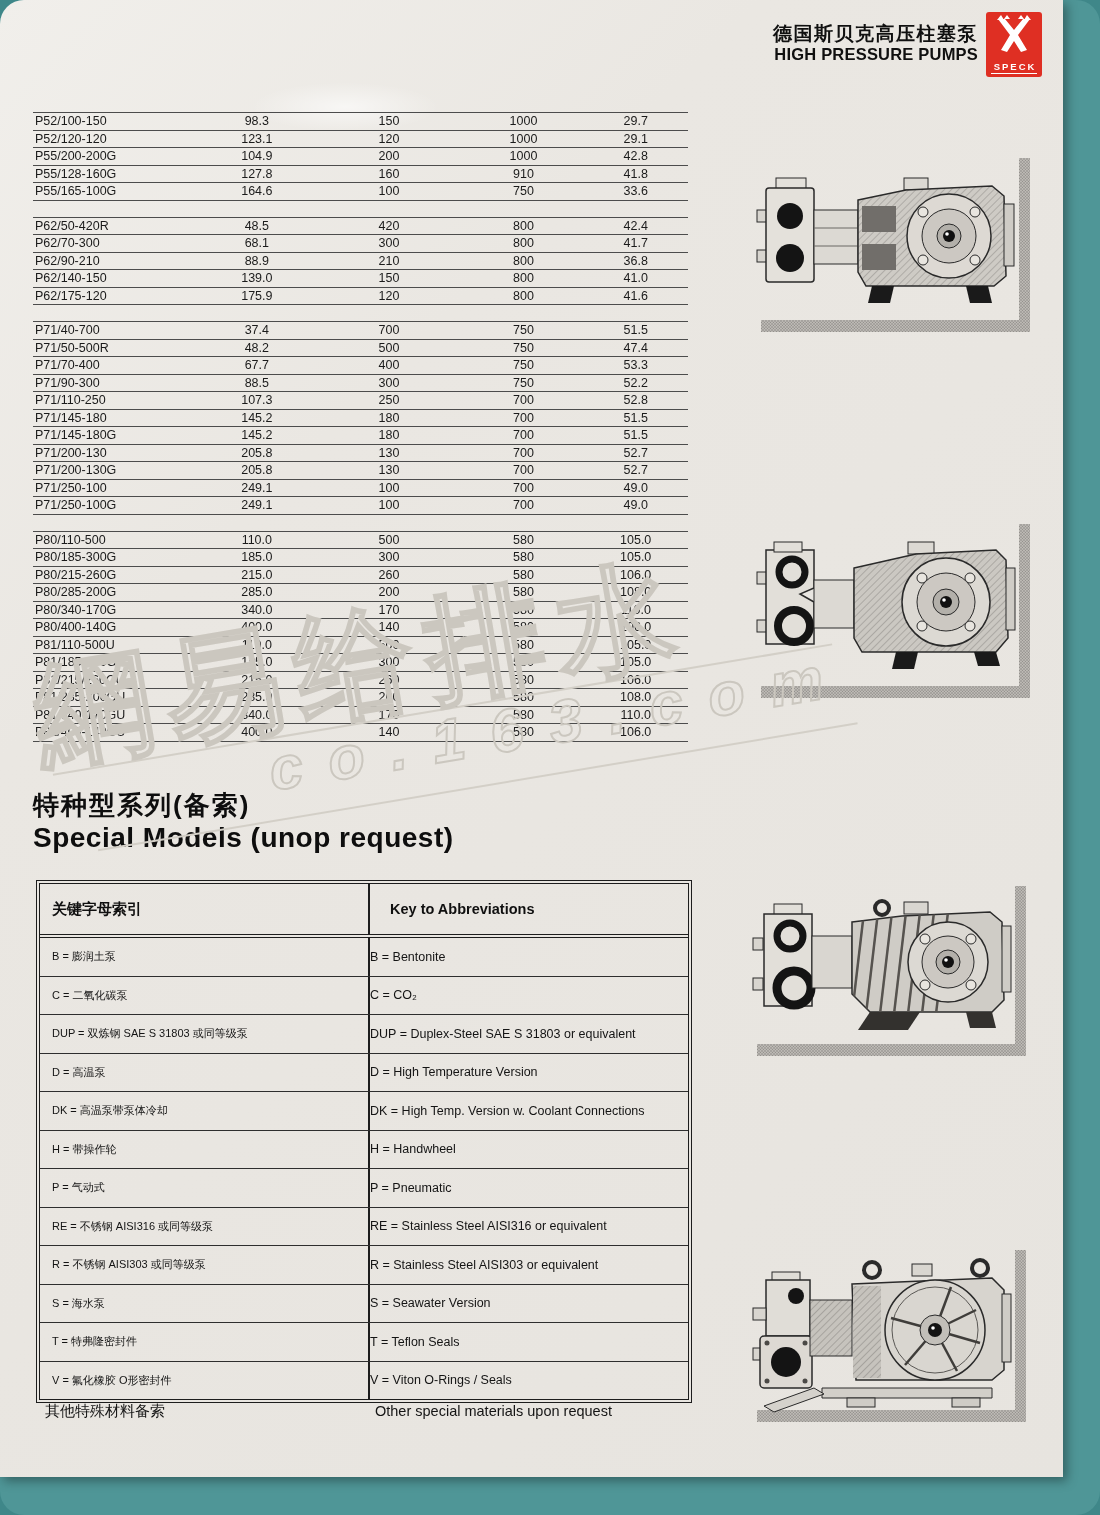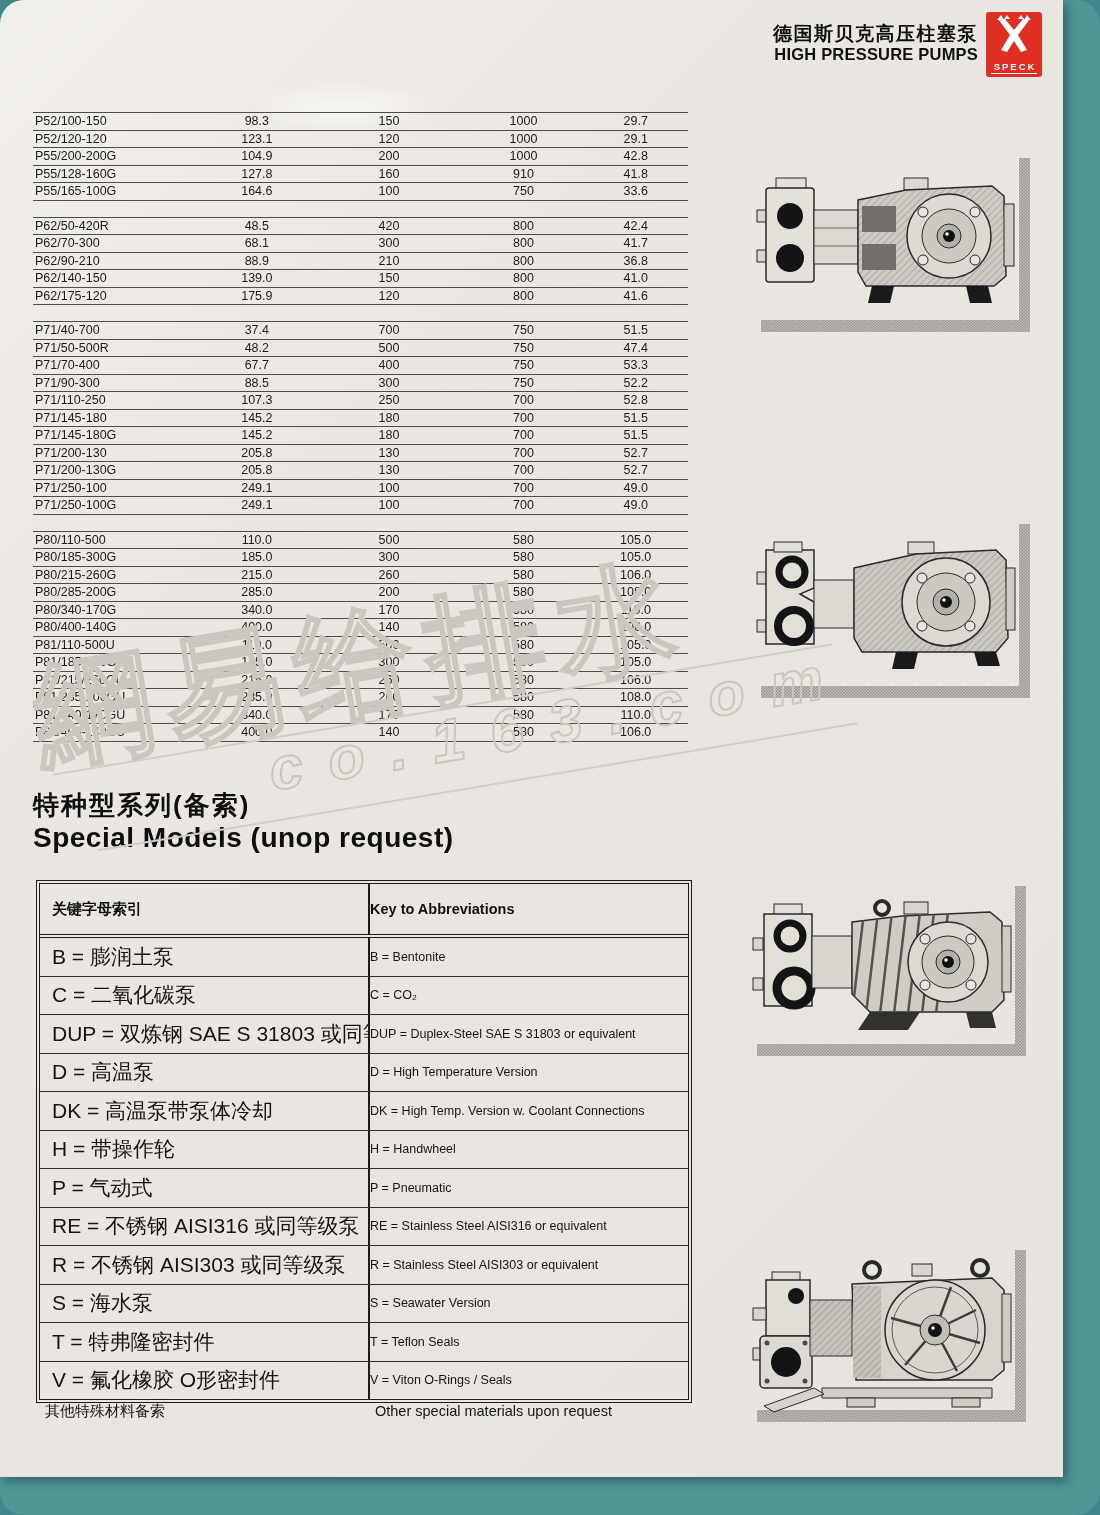--- a/index.html
+++ b/index.html
@@ -34,29 +34,29 @@
   .v4{width:105px;text-align:center;}
 
   
   .sp-zh{position:absolute;left:33px;top:788px;font-size:26px;font-weight:bold;
     letter-spacing:2px;color:#0e0e0e;}
   .sp-en{position:absolute;left:33px;top:822px;font-size:28px;font-weight:bold;
     letter-spacing:.5px;color:#0e0e0e;}
 
   
   .ktable{position:absolute;left:36px;top:880px;width:656px;border:4px double #1d1d1d;box-sizing:border-box;}
-  .khead{display:flex;height:50px;border-bottom:4px double #1d1d1d;font-weight:bold;color:#101010;}
+  .khead{display:flex;height:50px;border-bottom:4px double #1d1d1d;font-weight:bold;color:#101010;gap:20px;}
   .khead .kzh{font-size:15px;}
   .khead .ken{font-size:14.5px;}
   .kzh{width:330px;border-right:2px solid #1d1d1d;display:flex;align-items:center;
     padding-left:12px;box-sizing:border-box;white-space:nowrap;overflow:hidden;}
   .ken{flex:1;display:flex;align-items:center;padding-left:0;white-space:nowrap;overflow:hidden;}
   .krow{display:flex;height:37.5px;color:#141414;}
   .krow + .krow{border-top:1px solid #2e2e2e;}
-  .krow .kzh{font-size:21px;}
+  .krow .kzh{font-size:11px;}
   .krow .ken{font-size:12.5px;}
 
   .foot-zh{position:absolute;left:45px;top:1402px;font-size:15px;font-weight:normal;color:#141414;}
   .foot-en{position:absolute;left:375px;top:1403px;font-size:14.5px;color:#141414;}
 
   
   .wm{position:absolute;left:28px;top:628px;width:930px;height:310px;transform:rotate(-9.5deg);
     transform-origin:left center;pointer-events:none;z-index:6;color:#d8d4cc;}
   .wm-zh{position:absolute;left:18px;top:14px;font-size:118px;font-weight:bold;
     letter-spacing:14px;white-space:nowrap;}

